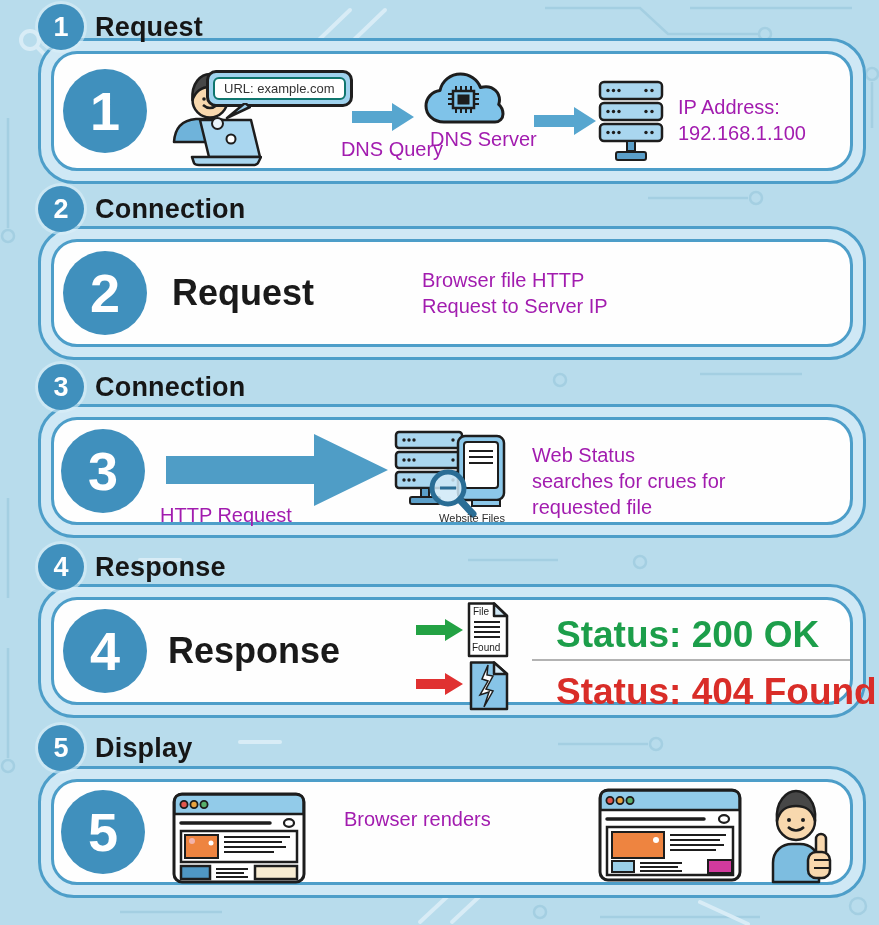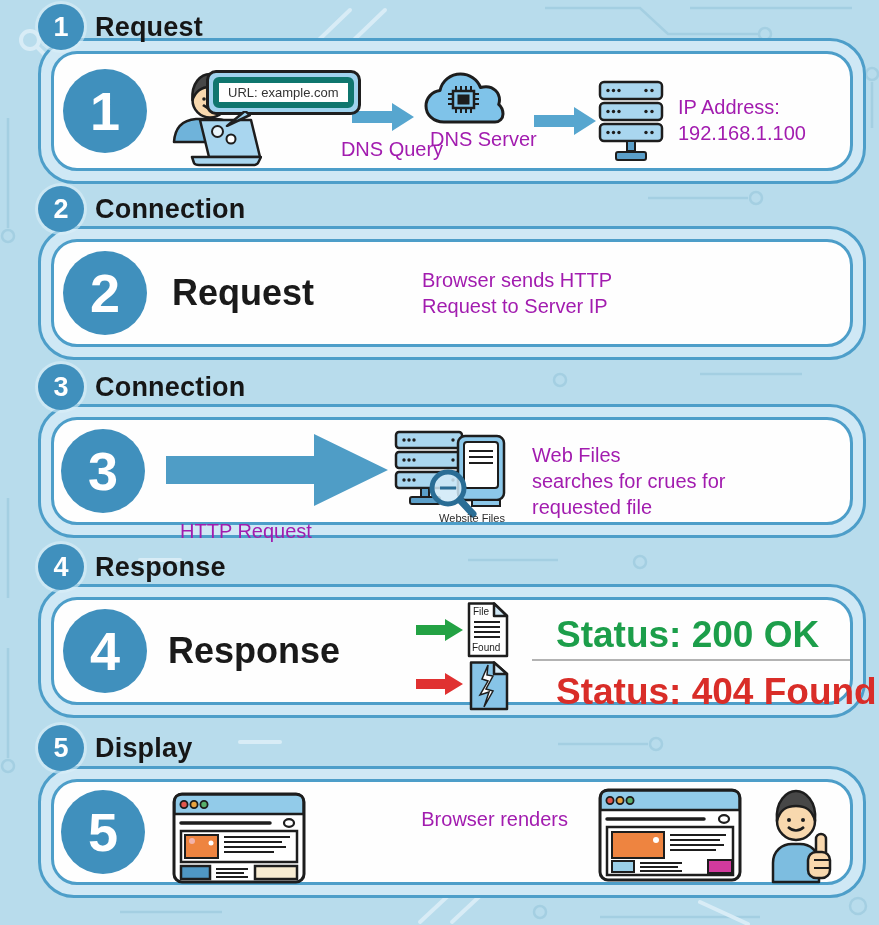--- a/index.html
+++ b/index.html
@@ -34,21 +34,21 @@
   .vcenter{top:50%;transform:translateY(-50%);}
   .big-title{font-size:36px;font-weight:bold;color:#1a1a1a;}
   .body-text{font-size:20px;color:#a21caf;line-height:26px;}
   .small-caption{font-size:11px;color:#2b2b2b;text-align:center;}
   .status{font-size:37px;font-weight:bold;white-space:nowrap;}
   .status-ok{color:#1c9e4a;}
   .status-err{color:#d92d28;}
   .divider{position:absolute;height:2px;background:#b3b3b3;}
   
   .bubble{position:absolute;background:#9fd2ee;border:3px solid #1f1f1f;border-radius:10px;padding:4px;z-index:4;}
-  .bubble-pill{background:#fff;border:6px solid #0f766e;border-radius:6px;font-size:13px;color:#333;padding:2px 9px;white-space:nowrap;}
+  .bubble-pill{background:#fff;border:2px solid #0f766e;border-radius:6px;font-size:13px;color:#333;padding:2px 9px;white-space:nowrap;}
   .bubble-tail{position:absolute;left:16px;bottom:-15px;}
   .bubble-dot{position:absolute;left:2px;bottom:-26px;width:9px;height:9px;border-radius:50%;
     background:#eaf5fb;border:2.5px solid #1f1f1f;}
 </style>
 </head>
 <body>
 
 <div class="page">
 
   <svg class="bg-svg" width="879" height="925" viewBox="0 0 879 925">
@@ -177,38 +177,38 @@
 
   <div class="step-header" style="top:186px;">
     <div class="hbadge">2</div>
     <div class="htitle">Connection</div>
   </div>
   <div class="panel" style="top:226px;height:134px;">
     <div class="inner">
       <div class="cbadge" style="left:9px;">2</div>
       <div class="abs big-title vcenter" style="left:118px;">Request</div>
       <div class="abs body-text vcenter" style="left:368px;">
-        <div>Browser sends HTTP</div>
+        <div>Browser file HTTP</div>
         <div>Request to Server IP</div>
       </div>
     </div>
   </div>
 
   <div class="step-header" style="top:364px;">
     <div class="hbadge">3</div>
     <div class="htitle">Connection</div>
   </div>
   <div class="panel" style="top:404px;height:134px;">
     <div class="inner">
       <div class="cbadge" style="left:7px;">3</div>
 
       <svg class="abs" style="left:112px;top:12px;" width="224" height="76" viewBox="0 0 224 76">
         <polygon points="0,24 148,24 148,2 222,38 148,74 148,52 0,52" fill="#4f9dc6"></polygon>
       </svg>
-      <div class="abs body-text" style="left:126px;top:82px;margin-top:16px;">HTTP Request</div>
+      <div class="abs body-text" style="left:106px;top:82px;">HTTP Request</div>
 
       <svg class="abs" style="left:340px;top:8px;" width="114" height="92" viewBox="0 0 114 92">
         <g stroke="#1d1d1d" stroke-width="2.5">
           <rect x="2" y="4" width="66" height="16" rx="3" fill="#a9d6ef"></rect>
           <rect x="2" y="24" width="66" height="16" rx="3" fill="#a9d6ef"></rect>
           <rect x="2" y="44" width="66" height="16" rx="3" fill="#a9d6ef"></rect>
           <rect x="27" y="60" width="8" height="9" fill="#5b9fc9" stroke-width="2"></rect>
           <rect x="16" y="69" width="30" height="7" rx="2" fill="#5b9fc9" stroke-width="2"></rect>
           <rect x="64" y="8" width="46" height="64" rx="7" fill="#8cc8ea"></rect>
           <rect x="70" y="14" width="34" height="46" rx="3" fill="#fff" stroke-width="2"></rect>
@@ -231,21 +231,21 @@
         </g>
         <g>
           <circle cx="54" cy="60" r="16" fill="#cfe9f7" fill-opacity="0.85" stroke="#2a6d95" stroke-width="5"></circle>
           <path d="M46,60 H62" stroke="#2a6d95" stroke-width="3"></path>
           <path d="M66,72 L79,86" stroke="#2a6d95" stroke-width="7" stroke-linecap="round"></path>
         </g>
       </svg>
       <div class="abs small-caption" style="left:356px;top:92px;width:124px;">Website Files</div>
 
       <div class="abs body-text" style="left:478px;top:22px;">
-        <div>Web Files</div>
+        <div>Web Status</div>
         <div>searches for crues for</div>
         <div>requested file</div>
       </div>
     </div>
   </div>
 
   <div class="step-header" style="top:544px;">
     <div class="hbadge">4</div>
     <div class="htitle">Response</div>
   </div>
@@ -299,21 +299,21 @@
         <rect x="9" y="39" width="116" height="31" fill="#fff" stroke="#1d1d1d" stroke-width="2.5"></rect>
         <rect x="13" y="43" width="33" height="23" fill="#ee8440" stroke="#1d1d1d" stroke-width="2"></rect>
         <circle cx="20" cy="49" r="3" fill="#f2b3ab"></circle>
         <circle cx="39" cy="51" r="2.5" fill="#fff"></circle>
         <path d="M52,45 H118 M52,50 H110 M52,55 H114 M52,60 H102" stroke="#1d1d1d" stroke-width="2"></path>
         <rect x="9" y="74" width="29" height="13" fill="#4f97c4" stroke="#1d1d1d" stroke-width="2.5"></rect>
         <path d="M44,77 H76 M44,81 H72 M44,85 H76" stroke="#1d1d1d" stroke-width="2"></path>
         <rect x="83" y="74" width="42" height="13" fill="#f8ecd2" stroke="#1d1d1d" stroke-width="2.5"></rect>
       </svg>
 
-      <div class="abs body-text" style="left:290px;top:24px;width:224px;text-align:right;line-height:27px;">
+      <div class="abs body-text" style="left:290px;top:24px;width:224px;text-align:left;line-height:27px;">
         <div>Browser renders</div>
       </div>
 
       <svg class="abs" style="left:544px;top:6px;" width="144" height="94" viewBox="0 0 144 94">
         <rect x="2" y="2" width="140" height="90" rx="8" fill="#fff" stroke="#1d1d1d" stroke-width="3"></rect>
         <path d="M2.5,22 V10 Q2.5,2.5 10,2.5 H134 Q141.5,2.5 141.5,10 V22 Z" fill="#92cbe9" stroke="#1d1d1d" stroke-width="2.5"></path>
         <circle cx="12" cy="12.5" r="3.6" fill="#e2574c" stroke="#1d1d1d" stroke-width="1.8"></circle>
         <circle cx="22" cy="12.5" r="3.6" fill="#e8a23e" stroke="#1d1d1d" stroke-width="1.8"></circle>
         <circle cx="32" cy="12.5" r="3.6" fill="#57b06b" stroke="#1d1d1d" stroke-width="1.8"></circle>
         <path d="M9,31 H106" stroke="#1d1d1d" stroke-width="3.5" stroke-linecap="round"></path>

